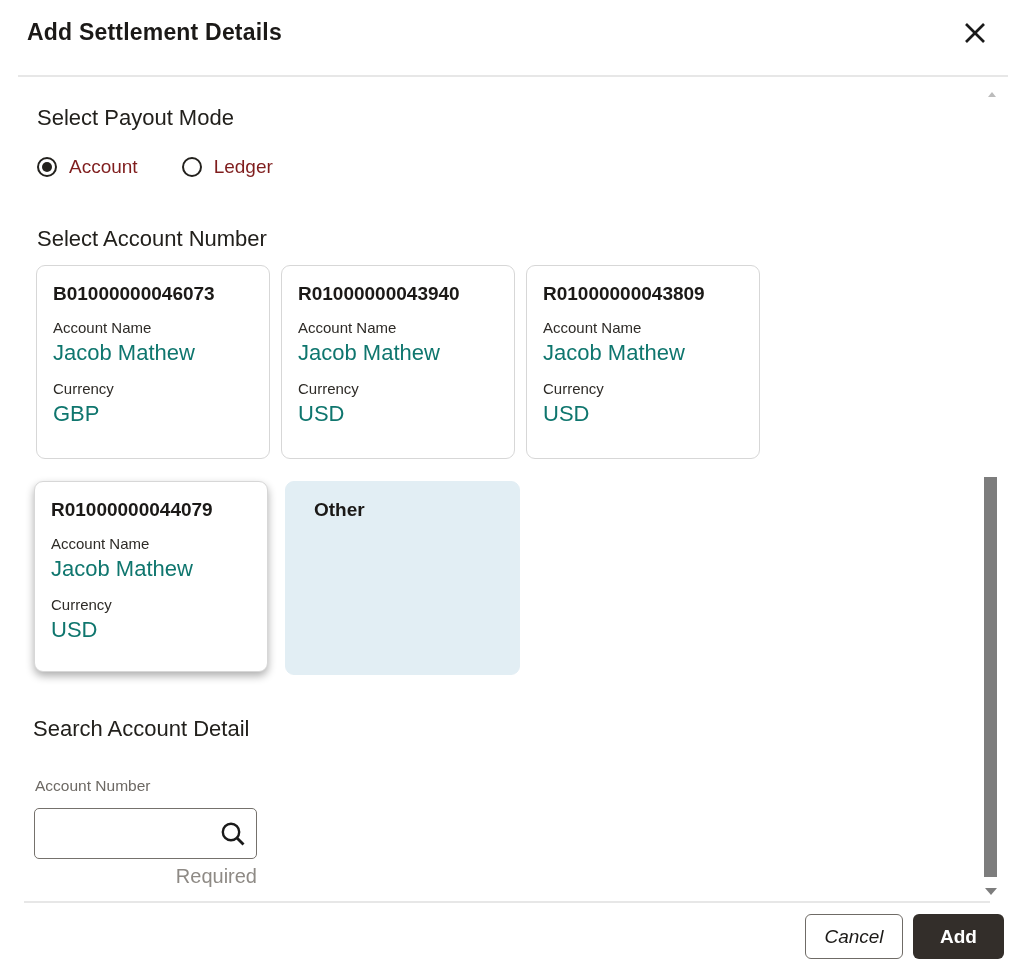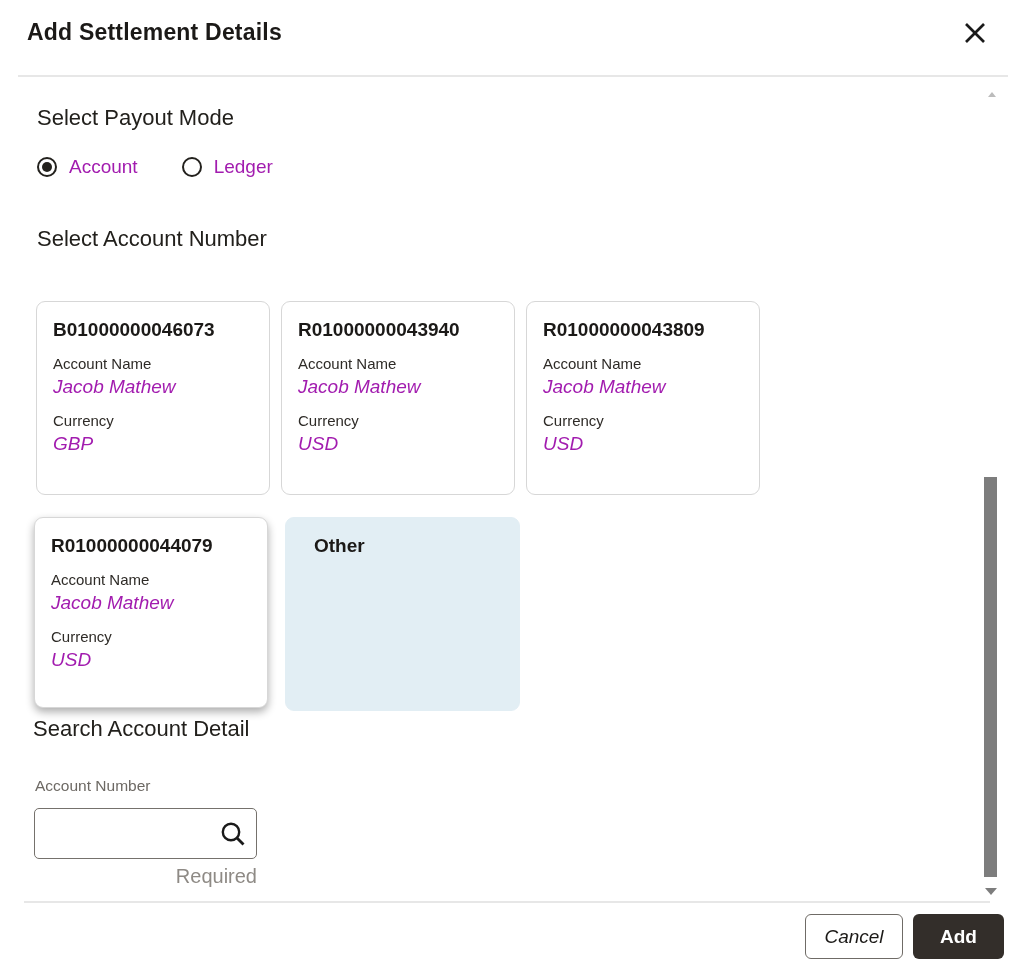--- a/index.html
+++ b/index.html
@@ -35,41 +35,41 @@
   .radio-opt{display:flex;align-items:center;cursor:pointer;}
   .radio-opt + .radio-opt{margin-left:44px;}
   .radio-circle{
     width:20px;height:20px;border:2px solid #23211d;border-radius:50%;
     box-sizing:border-box;display:flex;align-items:center;justify-content:center;
     background:#fff;flex:0 0 auto;
   }
   .radio-circle.checked::after{
     content:"";width:10px;height:10px;border-radius:50%;background:#23211d;
   }
-  .radio-label{margin-left:12px;font-size:19px;color:#a21caf;}
-  
-  .cards-row{position:absolute;display:flex;margin-top:36px;}
+  .radio-label{margin-left:12px;font-size:19px;color:#7f1d1d;}
+  
+  .cards-row{position:absolute;display:flex;}
   #cards-row-1{left:36px;top:265px;gap:11px;}
   #cards-row-2{left:34px;top:481px;gap:17px;}
   .acct-card{
     width:234px;height:194px;box-sizing:border-box;
     border:1px solid #d7d7d7;border-radius:9px;background:#fff;
     padding:13px 16px;cursor:pointer;
   }
   .acct-card.elevated{
     height:191px;
     box-shadow:0 4px 9px rgba(0,0,0,.32);
   }
   .other-card{
     width:235px;height:194px;box-sizing:border-box;border-radius:9px;
     background:#e2eef4;border:1px solid #e2eef4;padding:13px 28px;cursor:pointer;
   }
   .card-number{font-size:19px;font-weight:700;color:#1b1917;margin-top:4px;}
   .fld-label{font-size:15px;color:#2e2b27;margin-top:14px;}
-  .fld-value{font-size:19px;color:#a21caf;margin-top:4px;font-style:italic;}
+  .fld-value{font-size:22px;color:#0f766e;margin-top:4px;}
   .other-label{font-size:19px;font-weight:700;color:#1b1917;margin-top:4px;}
   
   .input-label{
     position:absolute;left:35px;top:777px;font-size:15.5px;color:#6d6964;
   }
   .search-wrap{
     position:absolute;left:34px;top:808px;width:223px;height:51px;
     box-sizing:border-box;border:1px solid #75716c;border-radius:5px;background:#fff;
   }
   .search-wrap input{

